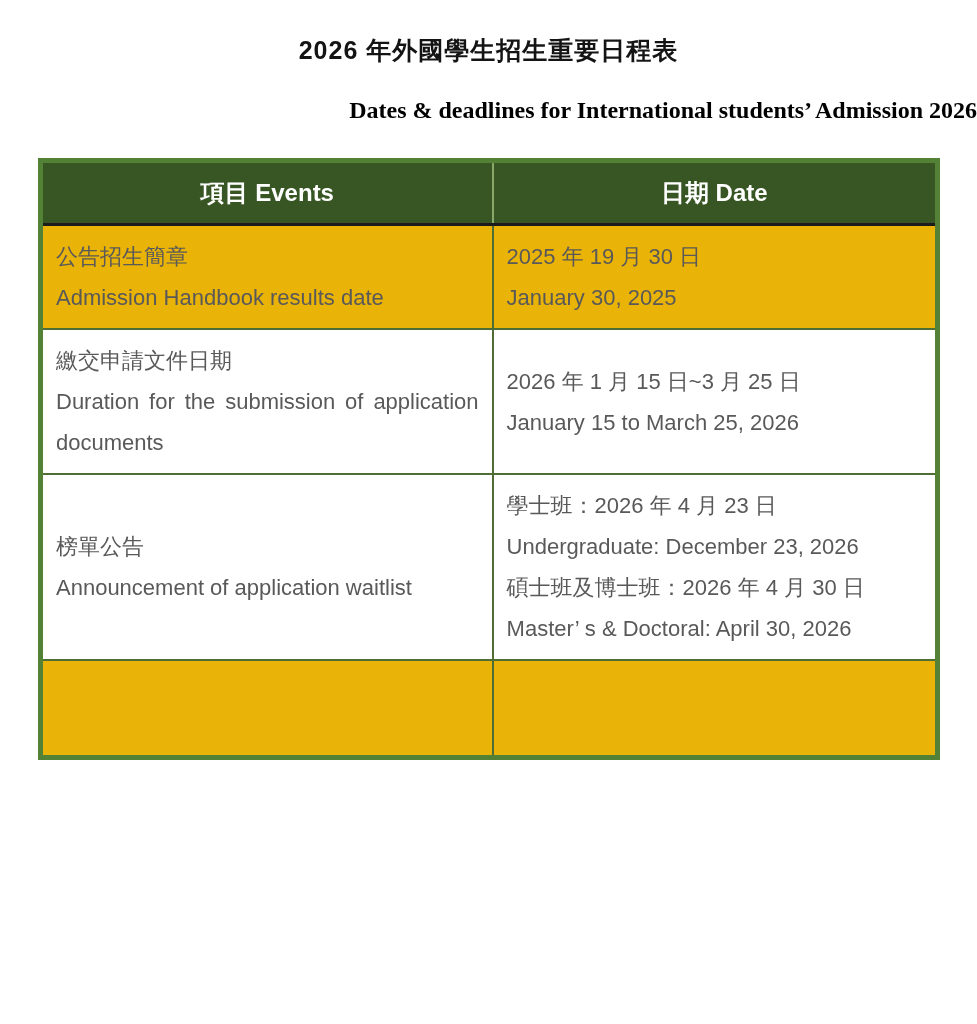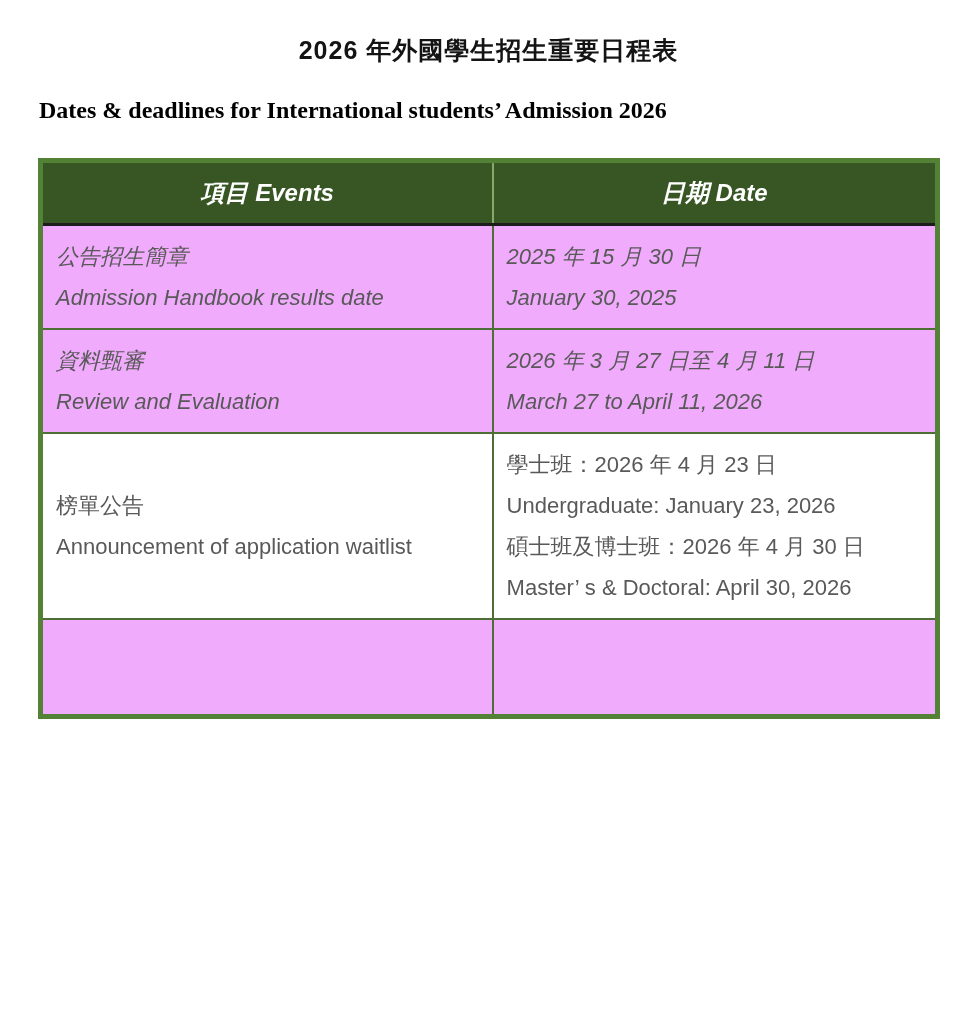--- a/index.html
+++ b/index.html
@@ -18,21 +18,21 @@
   .title {
     margin: 0 0 30px 0;
     text-align: center;
     font-size: 25px;
     font-weight: 700;
     color: #141414;
     letter-spacing: 1px;
   }
   .subtitle {
     margin: 0 0 34px 0;
-    text-align: left;
+    text-align: right;
     font-family: "Liberation Serif", "DejaVu Serif", serif;
     font-size: 24px;
     font-weight: 700;
     color: #000000;
     padding-left: 39px;
   }
   table.schedule {
     width: 902px;
     margin-left: 38px;
     border-collapse: collapse;
@@ -40,36 +40,35 @@
     border: 5px solid #538135;
   }
   table.schedule th {
     height: 58px;
     background: #375623;
     color: #ffffff;
     font-size: 24px;
     font-weight: 700;
     text-align: center;
     border-bottom: 3px solid #1c1c1c;
-    font-style: italic;
   }
   table.schedule th.date-h {
     border-left: 2px solid #8aa868;
     margin-left: 12px;
   }
   table.schedule td {
     vertical-align: middle;
     color: #595959;
     font-size: 22px;
     padding: 10px 13px;
     border: 2px solid #4e6e36;
     background: #ffffff;
     box-sizing: border-box;
   }
-  tr.band td { background: #f0abfc; font-style: italic; }
+  tr.band td { background: #eab308; }
   .line { line-height: 41px; }
   .just  { line-height: 41px; text-align: justify; text-align-last: left; }
   tr.r1 td { height: 85px; }
   tr.r2 td { height: 120px; }
   tr.r3 td { height: 85px; }
   tr.r4 td { height: 165px; margin-top: 36px; }
   tr.r5 td { height: 85px; }
   tr.r6 td { height: 125px; }
   tr.r7 td { height: 97px; }
 </style>
@@ -93,45 +92,45 @@
       </tr>
     </thead>
     <tbody>
 
       <tr class="band r1">
         <td>
           <div class="line">公告招生簡章</div>
           <div class="line">Admission Handbook results date</div>
         </td>
         <td>
-          <div class="line">2025 年 15 月 30 日</div>
+          <div class="line">2025 年 19 月 30 日</div>
           <div class="line">January 30, 2025</div>
         </td>
       </tr>
 
-
-      <tr class="band r3">
+      <tr class="r2">
         <td>
-          <div class="line">資料甄審</div>
-          <div class="line">Review and Evaluation</div>
+          <div class="line">繳交申請文件日期</div>
+          <div class="just">Duration for the submission of application documents</div>
         </td>
         <td>
-          <div class="line">2026 年 3 月 27 日至 4 月 11 日</div>
-          <div class="line">March 27 to April 11, 2026</div>
+          <div class="line">2026 年 1 月 15 日~3 月 25 日</div>
+          <div class="line">January 15 to March 25, 2026</div>
         </td>
       </tr>
+
 
       <tr class="r4">
         <td>
           <div class="line">榜單公告</div>
           <div class="line">Announcement of application waitlist</div>
         </td>
         <td>
           <div class="line">學士班：2026 年 4 月 23 日</div>
-          <div class="line">Undergraduate: January 23, 2026</div>
+          <div class="line">Undergraduate: December 23, 2026</div>
           <div class="line">碩士班及博士班：2026 年 4 月 30 日</div>
           <div class="line">Master’ s &amp; Doctoral: April 30, 2026</div>
         </td>
       </tr>
 
 
 
       <tr class="band r7">
         <td>
           

